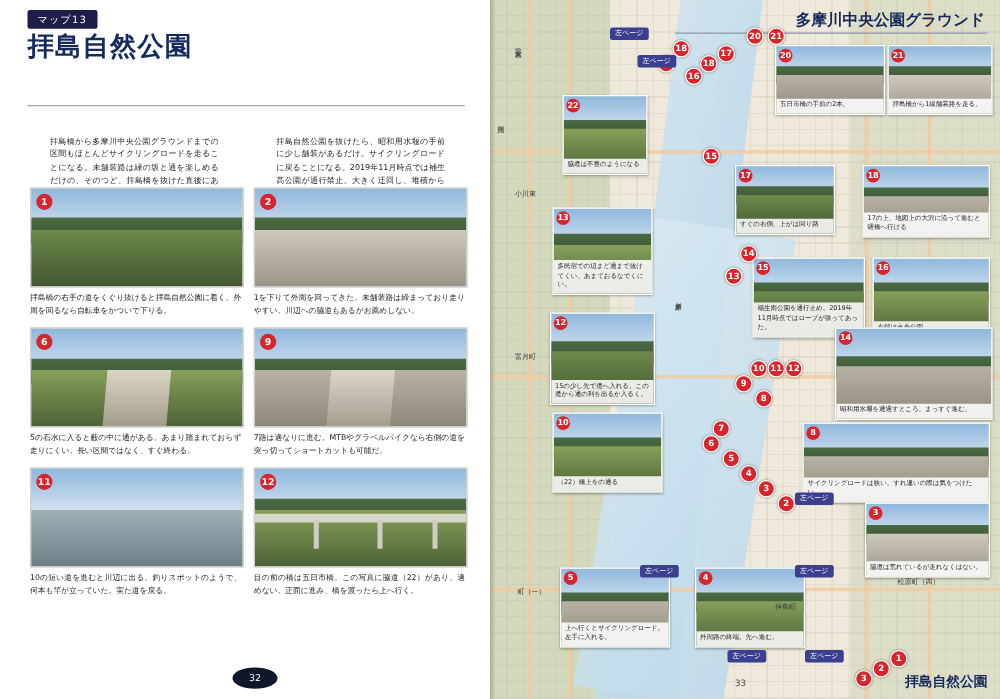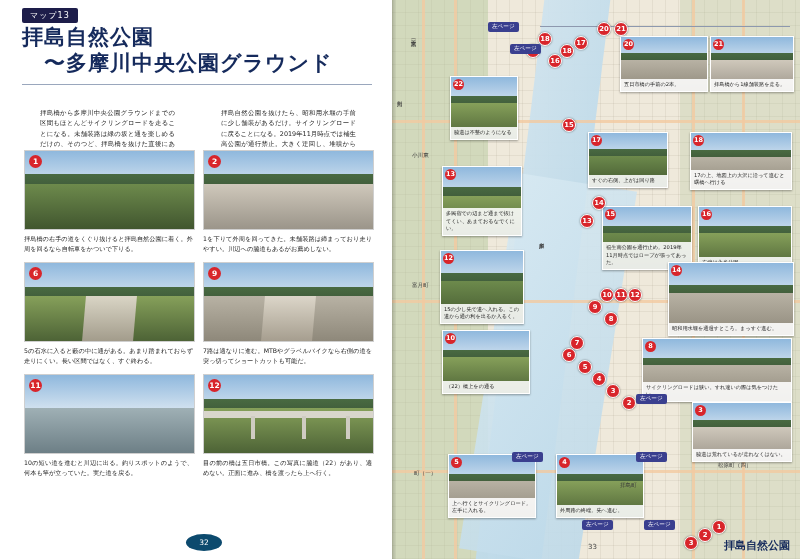--- a/index.html
+++ b/index.html
@@ -36,21 +36,21 @@
   .pcell{width:169px;position:relative;}
   .pimg{width:169px;height:78px;border:1px solid #cfcfcf;position:relative;overflow:hidden;background:#cdd7c4;}
   .pnum{
     position:absolute;left:4px;top:4px;z-index:3;
     width:13px;height:13px;border-radius:50%;
     background:#d8252b;color:#fff;font-size:7.5px;line-height:13px;text-align:center;font-weight:bold;
   }
   .pcap{font-size:6.2px;line-height:1.55;color:#222;margin-top:4px;text-align:justify;}
   .folio{
     position:absolute;left:186px;bottom:8px;width:36px;height:17px;border-radius:50%;
-    background:#0c4a6e;color:#fff;font-size:7.5px;line-height:17px;text-align:center;
+    background:#0f172a;color:#fff;font-size:7.5px;line-height:17px;text-align:center;
   }
 
   
   .sky{position:absolute;left:0;right:0;top:0;height:42%;background:linear-gradient(#8fb8dd,#cfe0ef);}
   .ground{position:absolute;left:0;right:0;bottom:0;height:58%;}
   .g-green{background:linear-gradient(#6d8a4c,#41562f);}
   .g-path{background:linear-gradient(#b8b2a4,#8e887a);}
   .g-gravel{background:linear-gradient(#cfc8bb,#9b958a);}
   .g-river{background:linear-gradient(#9fb0b5,#6d7f86);}
   .g-grass{background:linear-gradient(#86a05a,#4d6336);}
@@ -121,21 +121,20 @@
 <body>
 
 <div class="spread">
 
   <div class="page page-left">
 
     <div class="map-badge">マップ13</div>
 
     <div class="title-block">
       <div class="title-1">拝島自然公園</div>
-      <div class="title-2">〜多摩川中央公園グラウンド</div>
     </div>
     <div class="rule"></div>
 
     <div class="intro">
       <p>拝島橋から多摩川中央公園グラウンドまでの区間もほとんどサイクリングロードを走ることになる。未舗装路は緑の坂と通を楽しめるだけの、そのつど、拝島橋を抜けた直後にある拝島自然公園の外周である。</p>
       <p>拝島自然公園を抜けたら、昭和用水堰の手前に少し舗装があるだけ。サイクリングロードに戻ることになる。2019年11月時点では補生高公園が通行禁止。大きく迂回し、堆積からはサイクリングロードが走れる。</p>
     </div>
 
     <div class="photo-grid">
 
@@ -220,20 +219,21 @@
       <div class="river2"></div>
       <div class="road road-v" style="left:30px;"></div>
       <div class="road road-v" style="left:62px;"></div>
       <div class="road road-v" style="left:300px;"></div>
       <div class="road road-v" style="left:350px;"></div>
       <div class="road road-h" style="top:120px;"></div>
       <div class="road road-h" style="top:300px;"></div>
       <div class="road road-h" style="top:470px;"></div>
     </div>
 
+    <div class="map-title">多摩川中央公園グラウンド</div>
     <div class="map-title-bar"></div>
 
     <div class="placelabel vlabel" style="left:18px;top:36px">一宮東（三）</div>
     <div class="placelabel" style="left:20px;top:152px">小川東</div>
     <div class="placelabel vlabel" style="left:4px;top:96px">熊川</div>
     <div class="placelabel" style="left:20px;top:282px">富月町</div>
     <div class="placelabel vlabel" style="left:146px;top:238px">多摩川</div>
     <div class="placelabel" style="left:228px;top:482px">拝島町</div>
     <div class="placelabel" style="left:326px;top:462px">松原町（四）</div>
     <div class="placelabel" style="left:22px;top:470px">町（一）</div>

